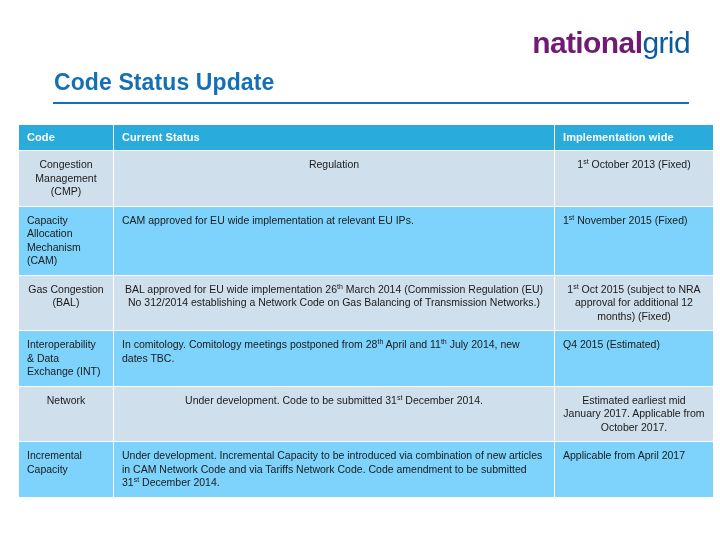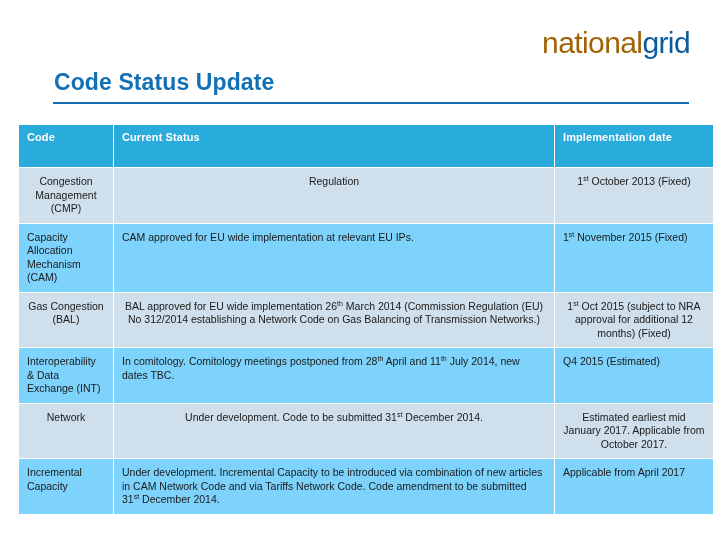--- a/index.html
+++ b/index.html
@@ -19,22 +19,22 @@
   .logo {
     position: absolute;
     top: 26px;
     right: 30px;
     font-size: 30px;
     line-height: 34px;
     letter-spacing: -0.6px;
     white-space: nowrap;
   }
   .logo .light {
-    color: #a16207;
-    font-weight: 400;
+    color: #701a75;
+    font-weight: 700;
     margin-left: 39px;
   }
   .logo .bold {
     color: #0b5c9c;
     font-weight: 400;
   }
 
   
   .title-block {
     position: absolute;
@@ -70,21 +70,21 @@
     width: 694px;
     table-layout: fixed;
     font-size: 10.5px;
   }
   table.codes th {
     background: #29ABDC;
     color: #ffffff;
     font-size: 11px;
     font-weight: bold;
     text-align: left;
-    padding: 6px 8px 24px 8px;
+    padding: 6px 8px 7px 8px;
     vertical-align: middle;
     letter-spacing: 0.1px;
   }
   table.codes td {
     vertical-align: top;
     padding: 7px 8px 7px 8px;
     color: #1a1a1a;
     font-size: 10.5px;
     line-height: 13.5px;
   }
@@ -117,21 +117,21 @@
   <table class="codes">
     <colgroup>
       <col class="c-code">
       <col class="c-status">
       <col class="c-impl">
     </colgroup>
     <thead>
       <tr>
         <th>Code</th>
         <th>Current Status</th>
-        <th>Implementation date</th>
+        <th>Implementation wide</th>
       </tr>
     </thead>
     <tbody>
         <tr class="band-a">
           <td>Congestion Management (CMP)</td>
           <td>Regulation</td>
           <td>1<sup>st</sup> October 2013 (Fixed)</td>
         </tr>
         <tr class="band-b">
           <td>Capacity Allocation Mechanism (CAM)</td>

